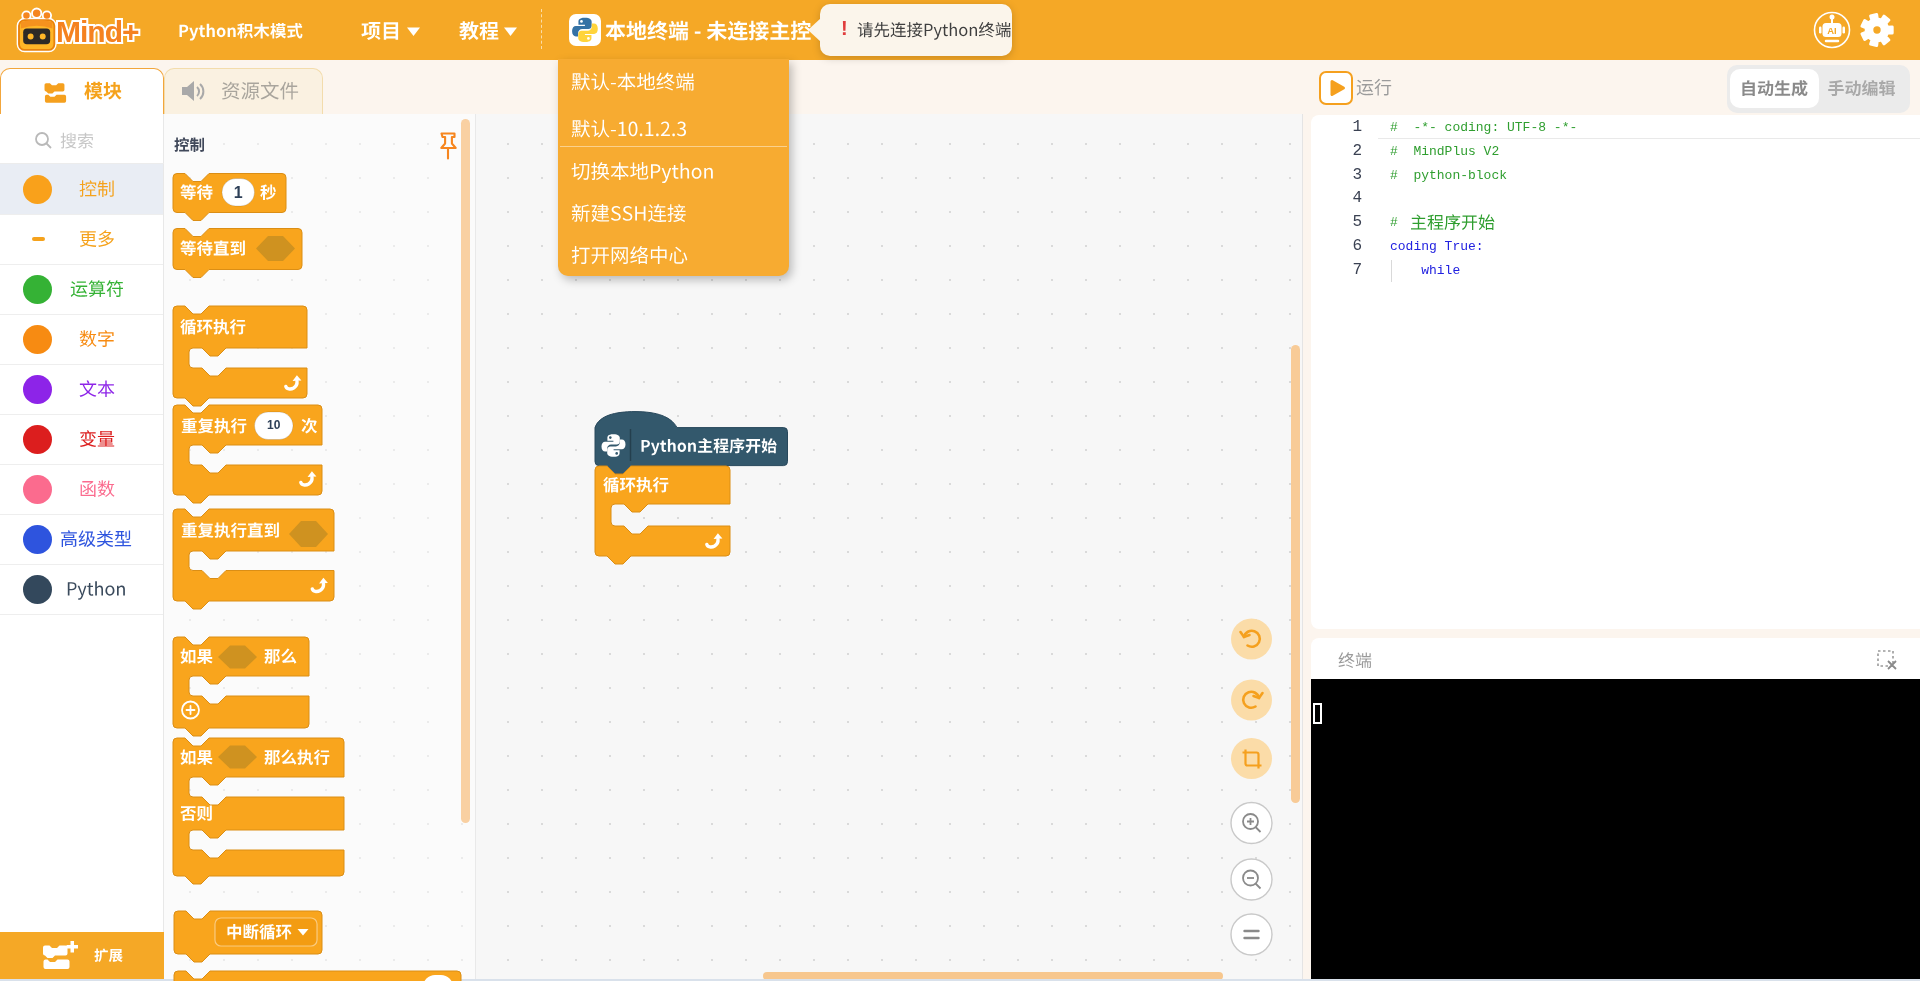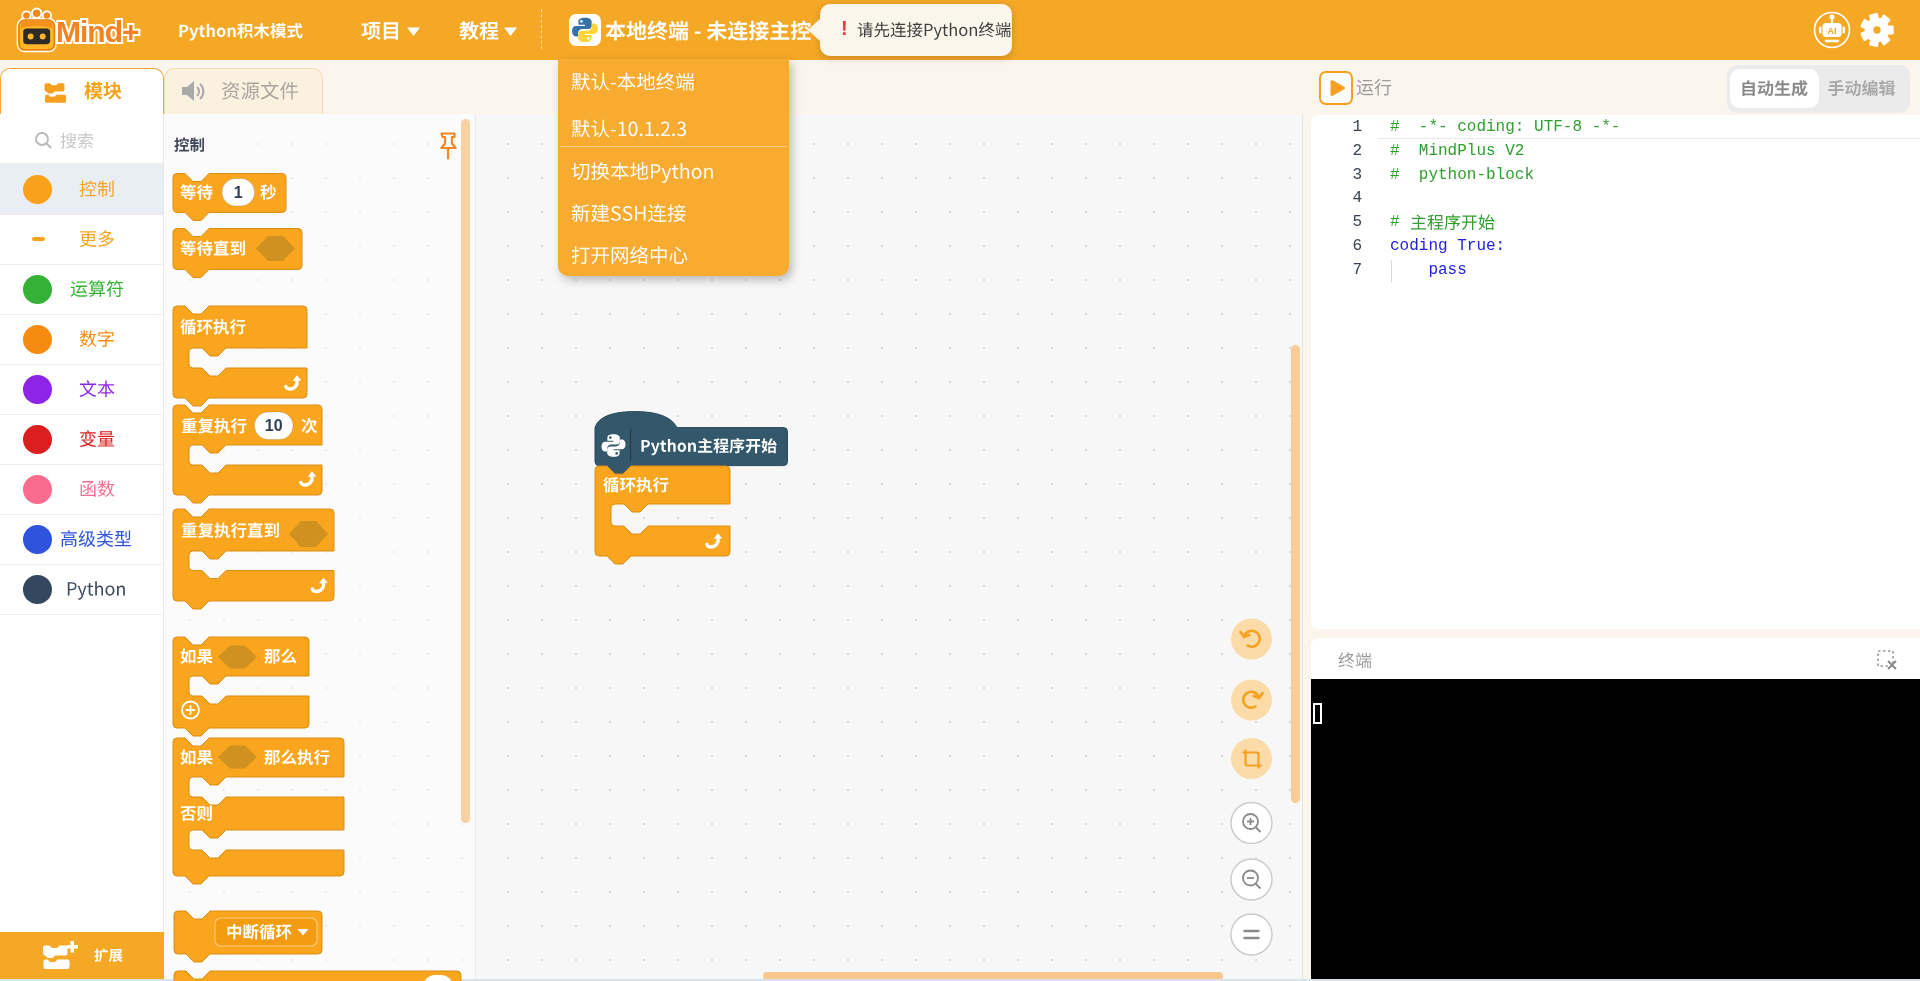--- a/index.html
+++ b/index.html
@@ -36,27 +36,27 @@
 <div class="abs" style="left:763px;top:972px;width:460px;height:8px;border-radius:4px;background:#F7C78E"></div>
 <div class="abs" style="left:1319px;top:71px;width:34px;height:34px;background:#fff;border:2px solid #F5A01E;border-radius:7px"></div>
 <svg class="abs" style="left:1319px;top:71px" width="34" height="34">
     <path d="M13 10.5 L24.5 17 L13 23.5 Z" fill="#F5A01E" stroke="#F5A01E" stroke-width="3" stroke-linejoin="round"></path>
   </svg>
 <div class="abs" style="left:1727px;top:64.5px;width:183px;height:48px;background:#EBEBEB;border-radius:10px"></div>
 <div class="abs" style="left:1729.5px;top:69px;width:89px;height:39px;background:#fff;border-radius:10px"></div>
 <div class="abs" style="left:1311px;top:115px;width:609px;height:514px;background:#fff;border-radius:8px 0 0 8px"></div>
 <div class="abs" style="left:1378px;top:138px;width:542px;height:1px;background:#E9E9E9"></div>
 <div class="abs" style="left:1311px;top:115px;width:51px;height:200px;font-family:'Liberation Mono',monospace;font-size:16px;line-height:23.8px;color:#3A4152;text-align:right;padding-top:1px">1<br>2<br>3<br>4<br>5<br>6<br>7</div>
-<div class="abs" style="left:1390px;top:115px;width:520px;font-family:'Liberation Mono',monospace;font-size:16px;line-height:23.8px;white-space:pre;padding-top:1px"><span style="color:#2F9E2F">#  -*- coding: UTF-8 -*-
+<div class="abs" style="left:1390px;top:115px;width:520px;font-family:'Liberation Mono',monospace;font-size:13px;line-height:23.8px;white-space:pre;padding-top:1px"><span style="color:#2F9E2F">#  -*- coding: UTF-8 -*-
 #  MindPlus V2
 #  python-block
 
 # </span><span style="color:#2F9E2F">
 </span><span style="color:#2121E0">coding True:</span>
-<span style="color:#2121E0">    pass</span></div>
+<span style="color:#2121E0">    while</span></div>
 <div class="abs" style="left:1391px;top:260px;width:1px;height:22px;background:#D9D9D9"></div>
 <div class="abs" style="left:1311px;top:638px;width:609px;height:343px;background:#fff;border-radius:8px 0 0 0"></div>
 <div class="abs" style="left:1311px;top:679px;width:609px;height:302px;background:#000"></div>
 <div class="abs" style="left:1313px;top:703px;width:9px;height:21px;border:2px solid #fff"></div>
 <div class="abs" style="left:0;top:979px;width:1920px;height:2px;background:#D9E1EB"></div>
 <svg class="abs" style="left:0;top:0" width="1920" height="981" fill="none">
     <path d="M177 173.5H185L193 181.5H201L209 173.5H282Q286 173.5 286 177.5V208.5Q286 212.5 282 212.5H209L201 220.5H193L185 212.5H177Q173 212.5 173 208.5V177.5Q173 173.5 177 173.5Z" fill="#F9A51D" stroke="#DB8E15" stroke-width="1"></path>
     <rect x="222" y="178.5" width="32.5" height="27.5" rx="13.7" fill="#fff" stroke="rgba(0,0,0,.13)" stroke-width="1"></rect>
     <path d="M177 228.5H185L193 236.5H201L209 228.5H298Q302 228.5 302 232.5V265.5Q302 269.5 298 269.5H209L201 277.5H193L185 269.5H177Q173 269.5 173 265.5V232.5Q173 228.5 177 228.5Z" fill="#F9A51D" stroke="#DB8E15" stroke-width="1"></path>
     <path d="M268 236H283L295 248.5L283 261H268L256 248.5Z" fill="#CF9220"></path>
@@ -99,21 +99,21 @@
     <path d="M630.5 429 V461" stroke="rgba(0,0,0,.28)" stroke-width="1.5"></path>
   </svg>
 <div class="abs" style="left:558px;top:59px;width:231px;height:217px;background:#F7AB31;border-radius:0 0 10px 10px;box-shadow:3px 4px 10px rgba(0,0,0,.25)"></div>
 <div class="abs" style="left:560px;top:146px;width:227px;height:1px;background:rgba(255,255,255,.45)"></div>
 <div class="abs" style="left:820px;top:4px;width:192px;height:52px;background:#FBF5EB;border-radius:10px;box-shadow:0 2px 8px rgba(0,0,0,.18)"></div>
 <svg class="abs" style="left:806px;top:18px" width="16" height="24">
     <path d="M15 0 L2 12 L15 24 Z" fill="#FBF5EB"></path>
   </svg>
 <div class="abs" style="left:841px;top:17px;width:10px;font-size:20px;font-weight:bold;color:#E03C3C">!</div>
 <div class="abs" style="left:222px;top:178.5px;width:32.5px;text-align:center;font-size:16px;font-weight:bold;color:#2E4058;line-height:27.5px">1</div>
-<div class="abs" style="left:254.5px;top:412px;width:38.5px;text-align:center;font-size:16px;font-weight:bold;color:#2E4058;line-height:27.5px">10</div>
+<div class="abs" style="left:254.5px;top:412px;width:38.5px;text-align:center;font-size:12px;font-weight:bold;color:#2E4058;line-height:27.5px">10</div>
 <svg class="abs" style="left:0;top:0" width="1920" height="981">
     <path d="M179.5 36.9H181.9V32.6H183.6C186.2 32.6 188.3 31.3 188.3 28.6C188.3 25.7 186.2 24.7 183.5 24.7H179.5ZM181.9 30.7V26.7H183.3C185.0 26.7 185.9 27.1 185.9 28.6C185.9 30.0 185.1 30.7 183.4 30.7ZM191.1 40.6C193.2 40.6 194.2 39.4 195.0 37.2L198.3 27.7H195.9L194.7 32.0C194.4 32.8 194.2 33.7 194.0 34.6H193.9C193.7 33.7 193.4 32.8 193.1 32.0L191.7 27.7H189.2L192.8 36.8L192.7 37.3C192.4 38.1 191.9 38.7 190.9 38.7C190.7 38.7 190.5 38.7 190.3 38.6L189.8 40.5C190.2 40.6 190.6 40.6 191.1 40.6ZM203.2 37.2C204.0 37.2 204.6 37.0 205.1 36.8L204.7 35.1C204.5 35.2 204.1 35.3 203.8 35.3C203.0 35.3 202.5 34.8 202.5 33.7V29.6H204.8V27.7H202.5V25.2H200.5L200.3 27.7L198.8 27.8V29.6H200.1V33.7C200.1 35.8 201.0 37.2 203.2 37.2ZM206.7 36.9H209.2V30.6C209.8 29.9 210.3 29.5 211.1 29.5C212.0 29.5 212.4 30.0 212.4 31.5V36.9H214.8V31.2C214.8 28.9 213.9 27.5 211.9 27.5C210.7 27.5 209.8 28.1 209.0 28.8L209.2 27.1V23.8H206.7ZM221.1 37.2C223.5 37.2 225.6 35.4 225.6 32.3C225.6 29.3 223.5 27.5 221.1 27.5C218.8 27.5 216.7 29.3 216.7 32.3C216.7 35.4 218.8 37.2 221.1 37.2ZM221.1 35.2C219.9 35.2 219.2 34.1 219.2 32.3C219.2 30.6 219.9 29.4 221.1 29.4C222.4 29.4 223.1 30.6 223.1 32.3C223.1 34.1 222.4 35.2 221.1 35.2ZM227.6 36.9H230.0V30.6C230.7 29.9 231.2 29.5 232.0 29.5C232.9 29.5 233.3 30.0 233.3 31.5V36.9H235.7V31.2C235.7 28.9 234.8 27.5 232.8 27.5C231.6 27.5 230.6 28.1 229.8 28.9H229.8L229.6 27.7H227.6ZM249.1 33.7C249.9 35.2 250.8 37.1 251.1 38.3L253.0 37.6C252.6 36.3 251.7 34.5 250.8 33.1ZM245.8 33.2C245.4 34.7 244.6 36.3 243.6 37.3C244.1 37.5 244.9 38.1 245.3 38.4C246.3 37.3 247.3 35.5 247.8 33.6ZM246.7 25.9H250.2V30.0H246.7ZM244.8 24.0V31.8H252.2V24.0ZM243.3 23.0C241.8 23.6 239.4 24.1 237.3 24.4C237.5 24.8 237.8 25.5 237.9 25.9C238.6 25.9 239.4 25.8 240.2 25.6V27.6H237.5V29.4H239.9C239.2 31.0 238.2 32.8 237.2 33.9C237.5 34.4 238.0 35.2 238.2 35.8C238.9 34.9 239.6 33.7 240.2 32.3V38.4H242.1V31.6C242.6 32.4 243.2 33.2 243.4 33.8L244.5 32.1C244.2 31.7 242.6 30.1 242.1 29.7V29.4H244.4V27.6H242.1V25.3C242.9 25.1 243.7 24.9 244.4 24.6ZM260.6 22.9V26.8H254.4V28.7H259.7C258.4 31.3 256.1 33.8 253.6 35.2C254.1 35.6 254.8 36.4 255.1 36.9C257.2 35.5 259.1 33.4 260.6 31.0V38.4H262.7V30.9C264.2 33.3 266.1 35.5 268.1 36.8C268.5 36.2 269.1 35.5 269.6 35.1C267.2 33.8 264.9 31.3 263.5 28.7H268.9V26.8H262.7V22.9ZM278.3 30.3H282.9V31.0H278.3ZM278.3 28.3H282.9V29.0H278.3ZM281.8 22.9V24.1H279.9V22.9H278.0V24.1H276.0V25.7H278.0V26.6H279.9V25.7H281.8V26.6H283.7V25.7H285.5V24.1H283.7V22.9ZM276.5 26.9V32.4H279.7C279.6 32.7 279.6 33.0 279.5 33.3H275.7V35.0H278.9C278.3 35.8 277.2 36.4 275.1 36.8C275.5 37.2 276.0 37.9 276.1 38.4C278.8 37.8 280.2 36.7 280.9 35.3C281.7 36.8 283.0 37.9 284.8 38.4C285.1 37.9 285.6 37.1 286.1 36.8C284.6 36.5 283.5 35.9 282.7 35.0H285.6V33.3H281.5L281.6 32.4H284.8V26.9ZM272.4 22.9V26.0H270.6V27.8H272.4V28.2C271.9 30.1 271.1 32.3 270.2 33.4C270.5 34.0 270.9 34.9 271.1 35.4C271.6 34.7 272.0 33.8 272.4 32.7V38.4H274.2V30.9C274.6 31.6 274.9 32.3 275.1 32.8L276.3 31.4C276.0 31.0 274.7 29.0 274.2 28.4V27.8H275.7V26.0H274.2V22.9ZM295.3 23.0C295.3 23.9 295.4 24.8 295.4 25.7H287.2V27.7H295.5C295.9 33.5 297.1 38.4 300.0 38.4C301.5 38.4 302.2 37.7 302.5 34.5C302.0 34.3 301.2 33.8 300.8 33.4C300.7 35.5 300.5 36.3 300.1 36.3C298.9 36.3 297.9 32.5 297.6 27.7H302.1V25.7H300.5L301.7 24.7C301.2 24.2 300.2 23.4 299.5 22.9L298.2 24.0C298.8 24.5 299.6 25.2 300.1 25.7H297.5C297.5 24.8 297.5 23.9 297.5 23.0ZM287.2 36.0 287.8 38.0C289.9 37.5 292.9 36.9 295.6 36.3L295.4 34.5L292.3 35.1V31.5H295.0V29.5H287.9V31.5H290.3V35.5C289.2 35.7 288.1 35.8 287.2 36.0Z" fill="#FFFFFF"></path>
     <path d="M373.0 28.5V32.6C373.0 34.6 372.3 36.9 367.0 38.2C367.5 38.7 368.2 39.5 368.5 40.0C374.1 38.3 375.4 35.4 375.4 32.7V28.5ZM374.7 36.8C376.2 37.7 378.0 39.0 378.9 39.9L380.5 38.3C379.6 37.4 377.6 36.1 376.2 35.3ZM361.4 34.0 362.0 36.6C363.9 35.9 366.4 35.0 368.8 34.2L368.5 32.2L366.4 32.7V25.6H368.4V23.4H361.7V25.6H364.0V33.3ZM369.2 25.7V35.1H371.6V27.8H376.8V35.1H379.3V25.7H374.6L375.4 24.1H380.3V22.0H368.7V24.1H372.6C372.5 24.6 372.3 25.2 372.1 25.7ZM386.2 29.2H395.5V31.6H386.2ZM386.2 26.9V24.6H395.5V26.9ZM386.2 33.8H395.5V36.2H386.2ZM383.8 22.3V39.8H386.2V38.5H395.5V39.8H398.1V22.3Z" fill="#FFFFFF"></path>
     <path d="M471.3 21.2C471.0 23.7 470.3 26.1 469.4 28.0V26.4H468.3C469.0 25.1 469.7 23.8 470.3 22.3L468.1 21.7C467.7 22.7 467.3 23.6 466.8 24.4V23.0H464.9V21.2H462.7V23.0H460.4V25.0H462.7V26.4H459.6V28.5H463.8C463.4 28.8 463.1 29.1 462.7 29.5H461.4V30.5C460.7 30.9 460.0 31.3 459.3 31.6C459.8 32.1 460.6 33.0 461.0 33.5C462.0 32.9 463.1 32.1 464.0 31.3H465.3C464.8 31.8 464.2 32.3 463.6 32.7V33.9L459.5 34.2L459.8 36.3L463.6 36.0V37.7C463.6 37.9 463.5 37.9 463.3 37.9C463.0 37.9 462.2 37.9 461.4 37.9C461.7 38.5 462.0 39.3 462.1 39.9C463.3 39.9 464.3 39.9 465.0 39.6C465.7 39.3 465.9 38.7 465.9 37.7V35.8L469.5 35.5V33.4L465.9 33.7V33.1C466.9 32.4 467.8 31.4 468.6 30.5C469.1 31.0 469.7 31.5 470.0 31.8C470.3 31.4 470.6 30.9 470.9 30.4C471.3 31.9 471.7 33.2 472.3 34.5C471.2 35.9 469.8 37.1 467.9 37.9C468.4 38.4 469.1 39.5 469.3 40.1C471.1 39.2 472.5 38.1 473.6 36.8C474.5 38.1 475.6 39.2 476.9 40.0C477.3 39.4 478.1 38.4 478.6 37.9C477.1 37.2 476.0 36.0 475.0 34.6C476.1 32.5 476.8 30.1 477.2 27.1H478.4V24.9H473.0C473.3 23.8 473.6 22.7 473.8 21.6ZM465.9 29.5 466.8 28.5H469.1C468.8 29.0 468.5 29.5 468.2 29.9L467.5 29.3L467.0 29.5ZM464.9 25.0H466.5C466.2 25.5 465.9 26.0 465.6 26.4H464.9ZM474.7 27.1C474.5 28.8 474.2 30.4 473.7 31.8C473.1 30.3 472.7 28.7 472.4 27.1ZM490.4 24.0H495.1V26.7H490.4ZM488.2 22.0V28.8H497.4V22.0ZM488.0 33.7V35.7H491.5V37.5H486.8V39.6H498.4V37.5H493.9V35.7H497.5V33.7H493.9V32.0H497.9V30.0H487.5V32.0H491.5V33.7ZM485.8 21.4C484.3 22.1 481.8 22.7 479.6 23.1C479.8 23.6 480.1 24.4 480.3 24.9C481.0 24.8 481.9 24.7 482.7 24.5V26.8H479.8V29.1H482.4C481.7 31.0 480.5 33.2 479.4 34.5C479.8 35.1 480.3 36.1 480.5 36.7C481.3 35.7 482.1 34.3 482.7 32.8V40.0H485.0V32.1C485.5 32.9 486.0 33.7 486.2 34.2L487.6 32.3C487.2 31.8 485.6 30.1 485.0 29.7V29.1H487.2V26.8H485.0V24.0C485.9 23.8 486.7 23.5 487.4 23.3Z" fill="#FFFFFF"></path>
     <path d="M614.2 27.4V34.3H610.3C611.8 32.3 613.1 30.0 614.0 27.4ZM616.8 27.4H616.9C617.9 29.9 619.1 32.3 620.6 34.3H616.8ZM614.2 20.7V24.8H606.2V27.4H611.4C610.1 30.6 608.0 33.6 605.5 35.3C606.1 35.7 606.9 36.7 607.4 37.3C608.2 36.6 609.0 35.9 609.7 35.0V36.9H614.2V40.5H616.8V36.9H621.2V35.1C621.9 35.9 622.6 36.6 623.4 37.2C623.9 36.5 624.8 35.5 625.4 35.0C623.0 33.3 620.8 30.5 619.5 27.4H624.8V24.8H616.8V20.7ZM634.8 22.7V28.3L632.8 29.2L633.7 31.4L634.8 30.9V36.4C634.8 39.3 635.6 40.0 638.5 40.0C639.2 40.0 642.3 40.0 643.0 40.0C645.5 40.0 646.2 39.0 646.5 36.1C645.8 35.9 644.9 35.5 644.3 35.2C644.1 37.3 643.9 37.8 642.8 37.8C642.1 37.8 639.3 37.8 638.7 37.8C637.4 37.8 637.2 37.6 637.2 36.4V29.9L639.0 29.1V35.5H641.3V28.1L643.2 27.3C643.2 30.3 643.1 31.8 643.1 32.2C643.0 32.5 642.9 32.6 642.6 32.6C642.4 32.6 642.0 32.6 641.6 32.6C641.9 33.1 642.1 34.1 642.1 34.7C642.8 34.7 643.7 34.7 644.3 34.4C645.0 34.1 645.3 33.6 645.4 32.6C645.5 31.8 645.6 29.3 645.6 25.2L645.6 24.8L643.9 24.2L643.4 24.5L643.0 24.8L641.3 25.5V20.7H639.0V26.5L637.2 27.3V22.7ZM626.4 34.9 627.4 37.5C629.4 36.6 631.8 35.5 634.0 34.3L633.5 32.1L631.5 32.9V28.0H633.7V25.6H631.5V21.0H629.2V25.6H626.7V28.0H629.2V33.9C628.1 34.3 627.2 34.7 626.4 34.9ZM647.5 37.0 647.9 39.4C650.1 39.0 652.9 38.4 655.6 37.8L655.4 35.6C652.5 36.2 649.5 36.7 647.5 37.0ZM658.7 33.5C660.3 34.1 662.2 35.1 663.3 35.9L664.7 34.1C663.6 33.4 661.7 32.4 660.1 31.9ZM656.3 37.1C659.1 37.8 662.5 39.2 664.5 40.4L665.9 38.4C663.9 37.3 660.6 36.0 657.8 35.3ZM658.9 20.7C658.2 22.5 657.0 24.5 655.0 26.1L653.5 25.1C653.2 25.8 652.7 26.6 652.3 27.3L650.5 27.4C651.7 25.7 652.9 23.6 653.7 21.6L651.3 20.6C650.5 23.1 649.1 25.6 648.7 26.3C648.2 27.0 647.8 27.4 647.4 27.5C647.7 28.2 648.1 29.4 648.2 29.9C648.5 29.7 649.0 29.6 650.9 29.4C650.2 30.4 649.6 31.1 649.3 31.5C648.6 32.2 648.2 32.7 647.6 32.8C647.9 33.4 648.3 34.5 648.4 35.0C649.0 34.7 649.8 34.5 655.0 33.6C654.9 33.1 654.9 32.2 654.9 31.5L651.6 32.0C652.9 30.5 654.1 28.8 655.2 27.0C655.6 27.4 656.1 27.9 656.3 28.2C657.0 27.7 657.5 27.2 658.1 26.6C658.5 27.3 659.1 28.0 659.6 28.6C658.2 29.7 656.5 30.5 654.7 31.1C655.3 31.5 656.0 32.5 656.3 33.1C658.1 32.4 659.8 31.5 661.3 30.2C662.8 31.4 664.4 32.4 666.1 33.1C666.5 32.4 667.2 31.4 667.8 31.0C666.1 30.4 664.5 29.6 663.1 28.6C664.5 27.2 665.7 25.5 666.5 23.5L664.9 22.6L664.5 22.7H660.8C661.0 22.2 661.3 21.7 661.5 21.2ZM663.1 24.9C662.6 25.7 662.0 26.4 661.3 27.1C660.6 26.4 660.0 25.6 659.5 24.9ZM669.4 27.9C669.7 30.1 670.0 32.9 670.0 34.8L671.9 34.5C671.9 32.6 671.6 29.8 671.2 27.5ZM676.2 31.7V40.4H678.5V33.8H679.5V40.3H681.4V33.8H682.6V40.3H684.5V38.7C684.7 39.2 684.9 40.0 685.0 40.5C685.9 40.5 686.6 40.5 687.2 40.1C687.7 39.8 687.8 39.3 687.8 38.3V31.7H682.7L683.2 30.4H688.2V28.2H675.8V30.4H680.4L680.2 31.7ZM684.5 33.8H685.6V38.3C685.6 38.5 685.6 38.5 685.4 38.5L684.5 38.5ZM676.5 21.7V27.1H687.6V21.7H685.2V25.0H683.1V20.8H680.7V25.0H678.8V21.7ZM670.8 21.5C671.2 22.4 671.7 23.6 671.9 24.4H668.9V26.7H676.0V24.4H672.7L674.2 23.9C674.0 23.1 673.4 21.8 672.9 20.9ZM673.4 27.4C673.3 29.8 672.9 33.1 672.5 35.3C671.0 35.6 669.7 35.9 668.6 36.1L669.1 38.5C671.1 38.1 673.6 37.5 676.0 36.9L675.7 34.6L674.4 34.9C674.8 32.8 675.2 30.1 675.6 27.7ZM694.8 33.7H700.5V31.4H694.8ZM715.4 20.7V23.9H709.0V26.4H715.4V29.1H707.4V31.6H714.3C712.4 33.9 709.5 36.1 706.7 37.3C707.3 37.9 708.2 38.9 708.6 39.5C711.0 38.2 713.5 36.2 715.4 33.9V40.5H718.1V33.8C720.0 36.1 722.5 38.2 725.0 39.5C725.4 38.9 726.2 37.9 726.8 37.4C724.0 36.1 721.1 33.9 719.3 31.6H726.3V29.1H718.1V26.4H724.7V23.9H718.1V20.7ZM728.8 22.1C729.8 23.3 731.0 25.0 731.6 26.0L733.6 24.6C733.1 23.6 731.7 22.0 730.7 20.9ZM732.9 27.7H728.1V30.0H730.5V35.7C729.6 36.2 728.5 37.0 727.6 38.1L729.4 40.6C730.1 39.4 731.0 37.9 731.6 37.9C732.1 37.9 732.8 38.6 733.8 39.1C735.4 40.0 737.2 40.3 739.9 40.3C742.2 40.3 745.7 40.1 747.2 40.0C747.2 39.3 747.7 38.0 748.0 37.2C745.8 37.6 742.3 37.8 740.0 37.8C737.6 37.8 735.6 37.6 734.2 36.8C733.7 36.5 733.3 36.2 732.9 36.0ZM735.2 30.4C735.4 30.2 736.3 30.1 737.2 30.1H740.1V31.9H733.9V34.3H740.1V37.3H742.7V34.3H747.2V31.9H742.7V30.1H746.3V27.7H742.7V25.7H740.1V27.7H737.7C738.1 26.9 738.6 25.9 739.1 25.0H747.0V22.8H740.0L740.5 21.4L737.8 20.7C737.7 21.4 737.4 22.1 737.2 22.8H734.1V25.0H736.4C736.0 25.8 735.7 26.4 735.5 26.7C735.1 27.5 734.8 27.9 734.3 28.0C734.6 28.7 735.1 29.9 735.2 30.4ZM751.2 20.7V24.7H749.1V27.0H751.2V30.8C750.3 31.0 749.4 31.2 748.7 31.4L749.3 33.8L751.2 33.2V37.6C751.2 37.9 751.1 38.0 750.9 38.0C750.6 38.0 749.9 38.0 749.2 38.0C749.5 38.6 749.8 39.7 749.8 40.3C751.1 40.3 752.1 40.2 752.7 39.8C753.3 39.4 753.5 38.8 753.5 37.7V32.6L755.4 32.0L755.1 29.7L753.5 30.2V27.0H755.3V24.7H753.5V20.7ZM759.8 24.7H763.9C763.6 25.6 763.1 26.7 762.6 27.4H759.8L761.0 26.9C760.8 26.3 760.3 25.4 759.8 24.7ZM760.1 21.2C760.3 21.6 760.6 22.1 760.8 22.6H756.3V24.7H759.2L757.8 25.2C758.2 25.9 758.6 26.8 758.8 27.4H755.7V29.6H760.1C759.9 30.2 759.6 30.8 759.2 31.4H755.4V33.5H758.0C757.5 34.4 756.9 35.2 756.4 35.9C757.6 36.2 759.0 36.7 760.3 37.3C759.0 37.8 757.2 38.1 755.0 38.3C755.4 38.8 755.8 39.7 756.0 40.4C759.0 40.0 761.2 39.4 762.9 38.4C764.4 39.1 765.7 39.9 766.7 40.5L768.2 38.6C767.3 38.0 766.1 37.4 764.7 36.8C765.5 35.9 766.0 34.9 766.4 33.5H768.7V31.4H761.8C762.1 30.9 762.3 30.4 762.5 29.9L760.8 29.6H768.4V27.4H765.0C765.4 26.8 765.9 26.0 766.3 25.2L764.5 24.7H768.0V22.6H763.4C763.1 22.0 762.8 21.4 762.5 20.9ZM763.8 33.5C763.5 34.5 763.1 35.2 762.5 35.8C761.6 35.5 760.7 35.2 759.8 34.9L760.6 33.5ZM776.5 22.1C777.6 22.9 778.8 23.8 779.7 24.7H771.3V27.2H778.4V30.8H772.4V33.2H778.4V37.3H770.4V39.8H789.3V37.3H781.2V33.2H787.3V30.8H781.2V27.2H788.2V24.7H781.6L782.7 23.9C781.8 22.9 780.0 21.6 778.6 20.7ZM804.4 27.5C805.8 28.6 807.6 30.2 808.5 31.1L810.1 29.4C809.1 28.5 807.2 27.1 805.9 26.1ZM793.2 20.7V24.4H791.1V26.8H793.2V31.1L790.9 31.9L791.3 34.3L793.2 33.6V37.4C793.2 37.7 793.2 37.8 792.9 37.8C792.7 37.8 791.9 37.8 791.2 37.8C791.5 38.5 791.8 39.5 791.8 40.1C793.2 40.1 794.1 40.0 794.7 39.7C795.4 39.3 795.6 38.6 795.6 37.5V32.8L797.7 32.1L797.3 29.8L795.6 30.4V26.8H797.3V24.4H795.6V20.7ZM801.6 26.1C800.7 27.3 799.2 28.5 797.8 29.3C798.3 29.7 798.9 30.7 799.2 31.2H798.8V33.4H802.7V37.6H797.1V39.8H810.7V37.6H805.2V33.4H809.2V31.2H799.4C801.0 30.2 802.7 28.5 803.8 27.0ZM802.1 21.2C802.4 21.8 802.7 22.5 802.9 23.1H797.8V27.0H800.1V25.2H808.0V26.9H810.4V23.1H805.6C805.4 22.4 804.9 21.4 804.6 20.6Z" fill="#FFFFFF"></path>
     <path d="M407 27.5 l6.5 8.5 6.5-8.5 Z" fill="#fff"></path>
     <path d="M504 27.5 l6.5 8.5 6.5-8.5 Z" fill="#fff"></path>
     <path d="M858.8 23.2C859.6 24.0 860.7 25.1 861.2 25.8L862.1 24.9C861.6 24.2 860.4 23.2 859.6 22.4ZM857.7 27.3V28.4H860.2V34.5C860.2 35.2 859.7 35.7 859.4 35.9C859.6 36.2 859.9 36.7 860.0 37.0C860.3 36.6 860.7 36.3 863.5 34.1C863.4 33.9 863.2 33.4 863.1 33.1L861.4 34.4V27.3ZM865.2 32.4H870.3V33.8H865.2ZM865.2 31.6V30.3H870.3V31.6ZM867.1 22.1V23.4H863.3V24.3H867.1V25.4H863.7V26.3H867.1V27.4H862.8V28.4H872.8V27.4H868.4V26.3H871.8V25.4H868.4V24.3H872.3V23.4H868.4V22.1ZM864.0 29.3V37.2H865.2V34.7H870.3V35.9C870.3 36.1 870.2 36.1 870.0 36.1C869.8 36.2 869.0 36.2 868.2 36.1C868.3 36.4 868.5 36.9 868.5 37.2C869.7 37.2 870.5 37.2 870.9 37.0C871.4 36.8 871.5 36.5 871.5 35.9V29.3ZM881.1 22.1V24.7H878.2C878.4 24.0 878.6 23.3 878.8 22.7L877.6 22.5C877.1 24.2 876.3 26.4 875.2 27.8C875.5 27.9 876.0 28.2 876.3 28.4C876.8 27.7 877.3 26.8 877.7 25.8H881.1V29.2H874.5V30.4H878.8C878.5 33.1 877.8 35.2 874.3 36.3C874.6 36.6 874.9 37.0 875.1 37.3C878.8 36.0 879.8 33.6 880.1 30.4H883.3V35.2C883.3 36.6 883.6 37.0 885.1 37.0C885.4 37.0 887.1 37.0 887.4 37.0C888.8 37.0 889.1 36.4 889.2 33.8C888.9 33.7 888.4 33.5 888.1 33.3C888.0 35.5 887.9 35.8 887.3 35.8C886.9 35.8 885.5 35.8 885.2 35.8C884.6 35.8 884.5 35.7 884.5 35.2V30.4H889.0V29.2H882.4V25.8H887.8V24.7H882.4V22.1ZM891.4 22.9C892.2 23.8 893.2 25.1 893.7 25.9L894.7 25.2C894.2 24.4 893.2 23.2 892.3 22.3ZM894.1 27.7H890.7V28.8H892.9V34.0C892.2 34.3 891.4 35.1 890.5 36.1L891.4 37.3C892.2 36.1 892.9 35.1 893.4 35.1C893.8 35.1 894.4 35.7 895.0 36.1C896.2 36.9 897.6 37.1 899.8 37.1C901.5 37.1 904.5 37.0 905.7 36.9C905.7 36.5 905.9 35.9 906.1 35.5C904.4 35.7 901.9 35.8 899.8 35.8C897.9 35.8 896.5 35.7 895.4 35.0C894.8 34.7 894.4 34.3 894.1 34.1ZM896.2 29.2C896.4 29.1 896.9 29.0 897.7 29.0H900.3V31.2H895.2V32.4H900.3V35.4H901.5V32.4H905.5V31.2H901.5V29.0H904.7L904.8 27.8H901.5V25.8H900.3V27.8H897.6C898.1 26.9 898.5 25.9 899.0 24.9H905.2V23.8H899.4L899.9 22.4L898.6 22.1C898.5 22.7 898.3 23.2 898.1 23.8H895.3V24.9H897.7C897.3 25.8 896.9 26.6 896.7 26.9C896.4 27.5 896.1 27.9 895.8 28.0C895.9 28.3 896.2 28.9 896.2 29.2ZM914.0 25.5C914.5 26.1 915.0 27.0 915.2 27.6L916.2 27.2C916.0 26.6 915.5 25.7 915.0 25.1ZM909.1 22.1V25.4H907.2V26.6H909.1V30.2C908.3 30.5 907.6 30.7 907.0 30.8L907.3 32.1L909.1 31.5V35.8C909.1 36.0 909.1 36.1 908.9 36.1C908.7 36.1 908.1 36.1 907.4 36.1C907.6 36.4 907.8 36.9 907.8 37.2C908.7 37.2 909.4 37.2 909.7 37.0C910.1 36.8 910.3 36.5 910.3 35.8V31.1L911.9 30.5L911.8 29.4L910.3 29.9V26.6H911.9V25.4H910.3V22.1ZM915.9 22.4C916.1 22.8 916.4 23.3 916.6 23.8H912.8V24.9H921.8V23.8H917.9C917.7 23.3 917.3 22.7 917.0 22.2ZM919.2 25.1C918.9 25.9 918.3 26.9 917.8 27.7H912.2V28.7H922.2V27.7H919.0C919.5 27.0 919.9 26.2 920.4 25.4ZM919.1 31.6C918.8 32.7 918.3 33.5 917.6 34.2C916.6 33.8 915.7 33.4 914.8 33.2C915.1 32.7 915.5 32.2 915.8 31.6ZM913.1 33.7C914.2 34.0 915.4 34.4 916.5 34.9C915.3 35.6 913.8 36.0 911.8 36.2C912.0 36.4 912.2 36.9 912.3 37.2C914.7 36.9 916.5 36.3 917.8 35.5C919.1 36.1 920.3 36.7 921.1 37.3L921.9 36.4C921.1 35.8 920.0 35.2 918.7 34.7C919.5 33.9 920.0 32.9 920.4 31.6H922.4V30.6H916.4C916.7 30.0 916.9 29.5 917.2 29.0L916.0 28.8C915.8 29.4 915.5 30.0 915.1 30.6H912.0V31.6H914.5C914.0 32.4 913.5 33.1 913.1 33.7ZM924.7 35.9H926.2V31.1H928.2C930.8 31.1 932.6 30.0 932.6 27.4C932.6 24.8 930.8 23.8 928.1 23.8H924.7ZM926.2 29.9V25.1H927.9C930.0 25.1 931.1 25.6 931.1 27.4C931.1 29.1 930.1 29.9 928.0 29.9ZM935.1 39.8C936.9 39.8 937.8 38.4 938.5 36.7L941.8 27.0H940.4L938.7 31.9C938.5 32.8 938.2 33.7 938.0 34.5H937.9C937.6 33.6 937.3 32.7 937.0 31.9L935.2 27.0H933.7L937.3 36.0L937.1 36.6C936.7 37.7 936.1 38.6 935.0 38.6C934.8 38.6 934.5 38.5 934.4 38.4L934.1 39.6C934.3 39.7 934.7 39.8 935.1 39.8ZM946.4 36.2C946.9 36.2 947.5 36.0 948.0 35.8L947.7 34.7C947.4 34.8 947.0 34.9 946.7 34.9C945.7 34.9 945.3 34.3 945.3 33.2V28.2H947.8V27.0H945.3V24.5H944.1L943.9 27.0L942.5 27.1V28.2H943.8V33.2C943.8 35.0 944.5 36.2 946.4 36.2ZM949.8 35.9H951.3V29.4C952.2 28.5 952.8 28.1 953.7 28.1C954.9 28.1 955.4 28.8 955.4 30.5V35.9H956.9V30.3C956.9 28.0 956.1 26.7 954.2 26.7C953.0 26.7 952.1 27.4 951.2 28.3L951.3 26.4V22.8H949.8ZM963.3 36.2C965.5 36.2 967.4 34.4 967.4 31.5C967.4 28.5 965.5 26.7 963.3 26.7C961.1 26.7 959.1 28.5 959.1 31.5C959.1 34.4 961.1 36.2 963.3 36.2ZM963.3 34.9C961.7 34.9 960.7 33.5 960.7 31.5C960.7 29.4 961.7 28.0 963.3 28.0C964.8 28.0 965.9 29.4 965.9 31.5C965.9 33.5 964.8 34.9 963.3 34.9ZM969.8 35.9H971.3V29.4C972.2 28.5 972.8 28.1 973.8 28.1C974.9 28.1 975.5 28.8 975.5 30.5V35.9H977.0V30.3C977.0 28.0 976.1 26.7 974.2 26.7C973.0 26.7 972.1 27.4 971.2 28.3H971.2L971.0 27.0H969.8ZM978.9 35.1 979.1 36.3C980.7 35.9 982.9 35.5 984.9 35.1L984.8 34.0C982.7 34.4 980.4 34.8 978.9 35.1ZM987.7 31.6C988.9 32.0 990.3 32.9 991.1 33.4L991.9 32.6C991.1 32.0 989.6 31.2 988.4 30.8ZM985.8 34.6C988.1 35.2 990.8 36.4 992.3 37.2L993.0 36.3C991.5 35.4 988.8 34.3 986.6 33.7ZM988.0 22.1C987.4 23.5 986.2 25.4 984.5 26.7L984.8 26.2L983.7 25.6C983.4 26.2 983.1 26.8 982.7 27.4L980.6 27.6C981.5 26.2 982.5 24.3 983.3 22.5L982.1 22.1C981.4 24.0 980.2 26.2 979.8 26.7C979.5 27.3 979.2 27.7 978.9 27.8C979.0 28.1 979.2 28.7 979.3 28.9C979.5 28.8 979.9 28.7 982.0 28.5C981.2 29.6 980.6 30.4 980.3 30.7C979.7 31.3 979.3 31.7 979.0 31.8C979.1 32.1 979.3 32.7 979.4 32.9C979.7 32.7 980.3 32.6 984.6 31.9C984.6 31.7 984.5 31.2 984.5 30.9L981.1 31.4C982.3 30.0 983.4 28.4 984.4 26.8C984.7 26.9 985.1 27.3 985.3 27.6C986.0 27.1 986.5 26.5 987.0 25.9C987.5 26.7 988.1 27.4 988.8 28.1C987.5 29.2 986.1 30.0 984.6 30.5C984.9 30.7 985.3 31.2 985.4 31.5C986.9 30.9 988.3 30.0 989.6 29.0C990.8 30.0 992.2 30.9 993.6 31.5C993.8 31.2 994.2 30.7 994.5 30.5C993.0 30.0 991.7 29.2 990.5 28.2C991.6 27.0 992.5 25.7 993.2 24.2L992.4 23.7L992.2 23.8H988.5C988.8 23.3 989.0 22.8 989.2 22.3ZM987.8 24.9H991.5C991.0 25.8 990.4 26.7 989.6 27.4C988.9 26.7 988.2 25.8 987.7 25.0ZM995.7 25.2V26.3H1001.2V25.2ZM996.2 27.3C996.6 29.2 996.9 31.6 996.9 33.2L997.9 33.0C997.8 31.4 997.5 29.0 997.2 27.1ZM997.3 22.6C997.7 23.3 998.2 24.4 998.4 25.0L999.5 24.7C999.3 24.0 998.8 23.0 998.4 22.2ZM1001.6 30.7V37.2H1002.7V31.7H1004.1V37.1H1005.1V31.7H1006.6V37.1H1007.6V31.7H1009.2V36.1C1009.2 36.3 1009.1 36.3 1009.0 36.3C1008.8 36.3 1008.4 36.3 1008.0 36.3C1008.1 36.6 1008.3 37.0 1008.3 37.3C1009.0 37.3 1009.5 37.3 1009.8 37.1C1010.2 36.9 1010.3 36.6 1010.3 36.1V30.7H1006.0L1006.5 29.2H1010.6V28.0H1001.0V29.2H1005.1C1005.0 29.7 1004.9 30.2 1004.8 30.7ZM1001.8 22.9V26.8H1010.1V22.9H1008.9V25.7H1006.4V22.1H1005.2V25.7H1002.9V22.9ZM999.6 27.0C999.4 29.0 999.0 31.9 998.6 33.7C997.5 34.0 996.4 34.2 995.6 34.4L995.8 35.6C997.4 35.2 999.4 34.7 1001.3 34.2L1001.2 33.1L999.6 33.4C1000.0 31.7 1000.4 29.1 1000.7 27.2Z" fill="#3F3F3F"></path>
     <path d="M585.8 74.2C586.6 75.2 587.6 76.5 588.0 77.4L589.0 76.7C588.6 75.9 587.6 74.6 586.8 73.7ZM574.2 75.4C574.5 76.3 574.8 77.6 574.8 78.4L575.6 78.2C575.5 77.4 575.3 76.1 574.9 75.2ZM575.0 86.7C575.1 87.8 575.2 89.2 575.2 90.1L576.2 90.0C576.2 89.1 576.1 87.7 575.9 86.6ZM576.9 86.7C577.2 87.7 577.5 89.0 577.5 89.8L578.5 89.6C578.4 88.8 578.1 87.5 577.8 86.5ZM578.8 86.6C579.2 87.4 579.6 88.4 579.7 89.1L580.6 88.7C580.5 88.0 580.2 87.1 579.8 86.3ZM573.2 86.3C572.9 87.3 572.3 88.8 571.6 89.7L572.7 90.2C573.3 89.3 573.8 87.8 574.2 86.7ZM578.2 75.2C578.1 76.1 577.7 77.5 577.4 78.3L578.0 78.6C578.4 77.8 578.8 76.5 579.1 75.5ZM584.3 72.7V77.1L584.3 78.3H581.0V79.7H584.2C584.0 82.9 583.2 86.6 580.3 89.6C580.7 89.9 581.2 90.2 581.5 90.5C583.6 88.1 584.6 85.5 585.1 82.9C585.9 86.2 587.2 88.9 589.1 90.5C589.3 90.1 589.8 89.6 590.1 89.4C587.7 87.6 586.3 83.9 585.6 79.7H589.5V78.3H585.6L585.6 77.1V72.7ZM573.9 74.4H576.2V79.2H573.9ZM577.1 74.4H579.3V79.2H577.1ZM572.6 81.6V82.8H576.0V84.4L572.2 84.6L572.3 85.9C574.5 85.7 577.6 85.5 580.7 85.3L580.7 84.1L577.3 84.3V82.8H580.4V81.6H577.3V80.2H580.5V73.3H572.7V80.2H576.0V81.6ZM593.3 73.9C594.2 74.8 595.6 76.1 596.2 76.8L597.2 75.8C596.6 75.0 595.2 73.8 594.2 73.0ZM602.6 72.7C602.6 79.3 602.7 86.1 597.8 89.6C598.1 89.8 598.6 90.2 598.9 90.6C601.5 88.7 602.8 85.9 603.4 82.6C604.2 85.4 605.6 88.7 608.3 90.6C608.6 90.2 609.0 89.8 609.4 89.5C605.1 86.7 604.2 80.6 604.0 78.7C604.1 76.7 604.1 74.7 604.1 72.7ZM591.4 78.8V80.2H594.7V86.9C594.7 87.8 594.0 88.5 593.6 88.7C593.9 89.0 594.3 89.5 594.4 89.8C594.7 89.4 595.2 89.0 599.0 86.4C598.8 86.1 598.6 85.6 598.5 85.2L596.1 86.8V78.8ZM610.9 84.2H615.9V82.9H610.9ZM625.7 72.7V76.8H618.0V78.2H623.9C622.5 81.6 620.1 84.7 617.5 86.3C617.8 86.6 618.3 87.1 618.6 87.5C621.4 85.5 623.9 82.1 625.4 78.2H625.7V85.5H621.2V86.9H625.7V90.6H627.3V86.9H631.8V85.5H627.3V78.2H627.5C629.0 82.1 631.5 85.6 634.4 87.4C634.7 87.0 635.2 86.5 635.6 86.2C632.9 84.6 630.4 81.5 629.0 78.2H635.0V76.8H627.3V72.7ZM644.6 74.5V79.8L642.5 80.7L643.1 82.0L644.6 81.3V87.5C644.6 89.6 645.3 90.1 647.5 90.1C648.0 90.1 651.8 90.1 652.3 90.1C654.4 90.1 654.8 89.3 655.1 86.6C654.7 86.5 654.1 86.3 653.8 86.0C653.6 88.3 653.4 88.8 652.3 88.8C651.5 88.8 648.2 88.8 647.6 88.8C646.3 88.8 646.0 88.6 646.0 87.5V80.7L648.6 79.6V86.2H650.0V79.0L652.8 77.8C652.8 81.0 652.7 83.2 652.6 83.6C652.5 84.1 652.4 84.1 652.0 84.1C651.8 84.1 651.2 84.1 650.7 84.1C650.9 84.4 651.0 85.0 651.1 85.4C651.6 85.4 652.4 85.4 652.9 85.2C653.5 85.1 653.9 84.7 654.0 83.9C654.1 83.2 654.2 80.3 654.2 76.6L654.2 76.3L653.2 75.9L652.9 76.1L652.6 76.4L650.0 77.5V72.6H648.6V78.1L646.0 79.2V74.5ZM636.9 86.0 637.5 87.5C639.2 86.7 641.4 85.7 643.5 84.7L643.2 83.4L641.0 84.4V78.7H643.3V77.3H641.0V72.9H639.6V77.3H637.1V78.7H639.6V85.0C638.6 85.4 637.7 85.7 636.9 86.0ZM656.4 88.0 656.7 89.4C658.6 89.0 661.1 88.5 663.5 88.0L663.4 86.7C660.9 87.2 658.2 87.7 656.4 88.0ZM666.8 83.9C668.2 84.4 669.9 85.4 670.9 86.1L671.7 85.0C670.8 84.4 669.1 83.5 667.6 82.9ZM664.6 87.5C667.3 88.2 670.5 89.5 672.3 90.6L673.1 89.4C671.3 88.4 668.1 87.1 665.5 86.4ZM667.1 72.6C666.4 74.4 665.0 76.5 663.0 78.1L663.4 77.6L662.1 76.8C661.8 77.5 661.3 78.3 660.9 78.9L658.4 79.2C659.5 77.5 660.7 75.3 661.6 73.2L660.2 72.6C659.4 75.0 658.0 77.5 657.5 78.1C657.1 78.8 656.7 79.3 656.4 79.3C656.5 79.7 656.8 80.4 656.9 80.8C657.2 80.6 657.6 80.5 660.0 80.2C659.2 81.5 658.4 82.4 658.0 82.8C657.4 83.5 657.0 84.0 656.5 84.1C656.7 84.5 656.9 85.1 657.0 85.4C657.4 85.2 658.1 85.1 663.2 84.3C663.1 84.0 663.1 83.4 663.1 83.0L659.0 83.6C660.4 82.0 661.8 80.1 663.0 78.2C663.3 78.4 663.8 78.8 664.0 79.2C664.8 78.5 665.4 77.8 666.0 77.1C666.6 78.1 667.3 79.0 668.1 79.8C666.6 81.0 664.9 81.9 663.2 82.6C663.5 82.8 663.9 83.4 664.1 83.8C665.8 83.1 667.5 82.1 669.1 80.8C670.5 82.1 672.1 83.1 673.8 83.8C674.1 83.4 674.5 82.9 674.8 82.6C673.1 82.0 671.5 81.0 670.1 79.8C671.4 78.5 672.6 76.9 673.3 75.2L672.4 74.6L672.1 74.7H667.7C668.1 74.1 668.4 73.5 668.7 72.9ZM666.9 76.0H671.3C670.8 77.0 670.0 78.0 669.1 78.9C668.2 78.0 667.4 77.1 666.9 76.1ZM676.2 76.3V77.7H682.8V76.3ZM676.9 78.8C677.3 81.0 677.6 83.9 677.7 85.8L678.9 85.6C678.8 83.7 678.4 80.8 678.0 78.6ZM678.2 73.2C678.7 74.1 679.2 75.4 679.5 76.1L680.8 75.7C680.5 74.9 680.0 73.7 679.4 72.8ZM683.2 82.8V90.6H684.5V84.0H686.2V90.4H687.4V84.0H689.2V90.3H690.4V84.0H692.2V89.2C692.2 89.4 692.1 89.4 692.0 89.4C691.8 89.5 691.3 89.5 690.8 89.4C690.9 89.8 691.1 90.3 691.2 90.6C692.1 90.6 692.6 90.6 693.0 90.4C693.4 90.2 693.5 89.9 693.5 89.2V82.8H688.4L689.0 81.0H693.9V79.7H682.6V81.0H687.4C687.3 81.6 687.1 82.2 687.0 82.8ZM683.4 73.6V78.3H693.2V73.6H691.8V77.0H688.9V72.7H687.5V77.0H684.8V73.6ZM680.9 78.4C680.7 80.8 680.2 84.2 679.8 86.3C678.4 86.7 677.1 87.0 676.1 87.2L676.5 88.6C678.3 88.2 680.6 87.6 682.9 87.0L682.8 85.6L680.9 86.1C681.4 84.0 681.9 81.0 682.2 78.7Z" fill="#FFFFFF"></path>
     <path d="M585.8 121.2C586.6 122.2 587.6 123.5 588.0 124.4L589.0 123.7C588.6 122.9 587.6 121.6 586.8 120.7ZM574.2 122.4C574.5 123.3 574.8 124.6 574.8 125.4L575.6 125.2C575.5 124.4 575.3 123.1 574.9 122.2ZM575.0 133.7C575.1 134.8 575.2 136.2 575.2 137.1L576.2 137.0C576.2 136.1 576.1 134.7 575.9 133.6ZM576.9 133.7C577.2 134.7 577.5 136.0 577.5 136.8L578.5 136.6C578.4 135.8 578.1 134.5 577.8 133.5ZM578.8 133.6C579.2 134.4 579.6 135.4 579.7 136.1L580.6 135.7C580.5 135.0 580.2 134.1 579.8 133.3ZM573.2 133.3C572.9 134.3 572.3 135.8 571.6 136.7L572.7 137.2C573.3 136.3 573.8 134.8 574.2 133.7ZM578.2 122.2C578.1 123.1 577.7 124.5 577.4 125.3L578.0 125.6C578.4 124.8 578.8 123.5 579.1 122.5ZM584.3 119.7V124.1L584.3 125.3H581.0V126.7H584.2C584.0 129.9 583.2 133.6 580.3 136.6C580.7 136.9 581.2 137.2 581.5 137.5C583.6 135.1 584.6 132.5 585.1 129.9C585.9 133.2 587.2 135.9 589.1 137.5C589.3 137.1 589.8 136.6 590.1 136.4C587.7 134.6 586.3 130.9 585.6 126.7H589.5V125.3H585.6L585.6 124.1V119.7ZM573.9 121.4H576.2V126.2H573.9ZM577.1 121.4H579.3V126.2H577.1ZM572.6 128.6V129.8H576.0V131.4L572.2 131.6L572.3 132.9C574.5 132.7 577.6 132.5 580.7 132.3L580.7 131.1L577.3 131.3V129.8H580.4V128.6H577.3V127.2H580.5V120.3H572.7V127.2H576.0V128.6ZM593.3 120.9C594.2 121.8 595.6 123.1 596.2 123.8L597.2 122.8C596.6 122.0 595.2 120.8 594.2 120.0ZM602.6 119.7C602.6 126.3 602.7 133.1 597.8 136.6C598.1 136.8 598.6 137.2 598.9 137.6C601.5 135.7 602.8 132.9 603.4 129.6C604.2 132.4 605.6 135.7 608.3 137.6C608.6 137.2 609.0 136.8 609.4 136.5C605.1 133.7 604.2 127.6 604.0 125.7C604.1 123.7 604.1 121.7 604.1 119.7ZM591.4 125.8V127.2H594.7V133.9C594.7 134.8 594.0 135.5 593.6 135.7C593.9 136.0 594.3 136.5 594.4 136.8C594.7 136.4 595.2 136.0 599.0 133.4C598.8 133.1 598.6 132.6 598.5 132.2L596.1 133.8V125.8ZM610.9 131.2H615.9V129.9H610.9ZM618.5 136.0H626.3V134.5H623.5V121.7H622.1C621.3 122.2 620.4 122.5 619.1 122.7V123.9H621.7V134.5H618.5ZM633.0 136.3C635.7 136.3 637.5 133.8 637.5 128.8C637.5 123.9 635.7 121.5 633.0 121.5C630.3 121.5 628.6 123.9 628.6 128.8C628.6 133.8 630.3 136.3 633.0 136.3ZM633.0 134.8C631.4 134.8 630.3 133.0 630.3 128.8C630.3 124.7 631.4 122.9 633.0 122.9C634.6 122.9 635.7 124.7 635.7 128.8C635.7 133.0 634.6 134.8 633.0 134.8ZM641.1 136.3C641.8 136.3 642.4 135.7 642.4 134.9C642.4 134.1 641.8 133.6 641.1 133.6C640.4 133.6 639.8 134.1 639.8 134.9C639.8 135.7 640.4 136.3 641.1 136.3ZM645.5 136.0H653.4V134.5H650.5V121.7H649.2C648.4 122.2 647.5 122.5 646.2 122.7V123.9H648.7V134.5H645.5ZM657.4 136.3C658.1 136.3 658.7 135.7 658.7 134.9C658.7 134.1 658.1 133.6 657.4 133.6C656.6 133.6 656.1 134.1 656.1 134.9C656.1 135.7 656.6 136.3 657.4 136.3ZM660.9 136.0H669.9V134.5H666.0C665.2 134.5 664.4 134.6 663.6 134.6C667.0 131.4 669.2 128.5 669.2 125.7C669.2 123.1 667.6 121.5 665.1 121.5C663.3 121.5 662.0 122.3 660.9 123.6L661.9 124.6C662.7 123.6 663.7 122.9 664.9 122.9C666.6 122.9 667.5 124.1 667.5 125.7C667.5 128.2 665.4 131.0 660.9 135.0ZM673.6 136.3C674.3 136.3 674.9 135.7 674.9 134.9C674.9 134.1 674.3 133.6 673.6 133.6C672.9 133.6 672.3 134.1 672.3 134.9C672.3 135.7 672.9 136.3 673.6 136.3ZM681.4 136.3C684.0 136.3 686.1 134.8 686.1 132.2C686.1 130.2 684.7 129.0 683.0 128.6V128.5C684.5 127.9 685.6 126.8 685.6 125.0C685.6 122.8 683.8 121.5 681.4 121.5C679.8 121.5 678.5 122.2 677.4 123.2L678.4 124.3C679.2 123.5 680.2 122.9 681.3 122.9C682.8 122.9 683.7 123.8 683.7 125.2C683.7 126.7 682.8 127.9 679.8 127.9V129.3C683.1 129.3 684.2 130.4 684.2 132.1C684.2 133.8 683.0 134.8 681.3 134.8C679.7 134.8 678.6 134.0 677.8 133.2L676.9 134.3C677.8 135.3 679.2 136.3 681.4 136.3Z" fill="#FFFFFF"></path>

